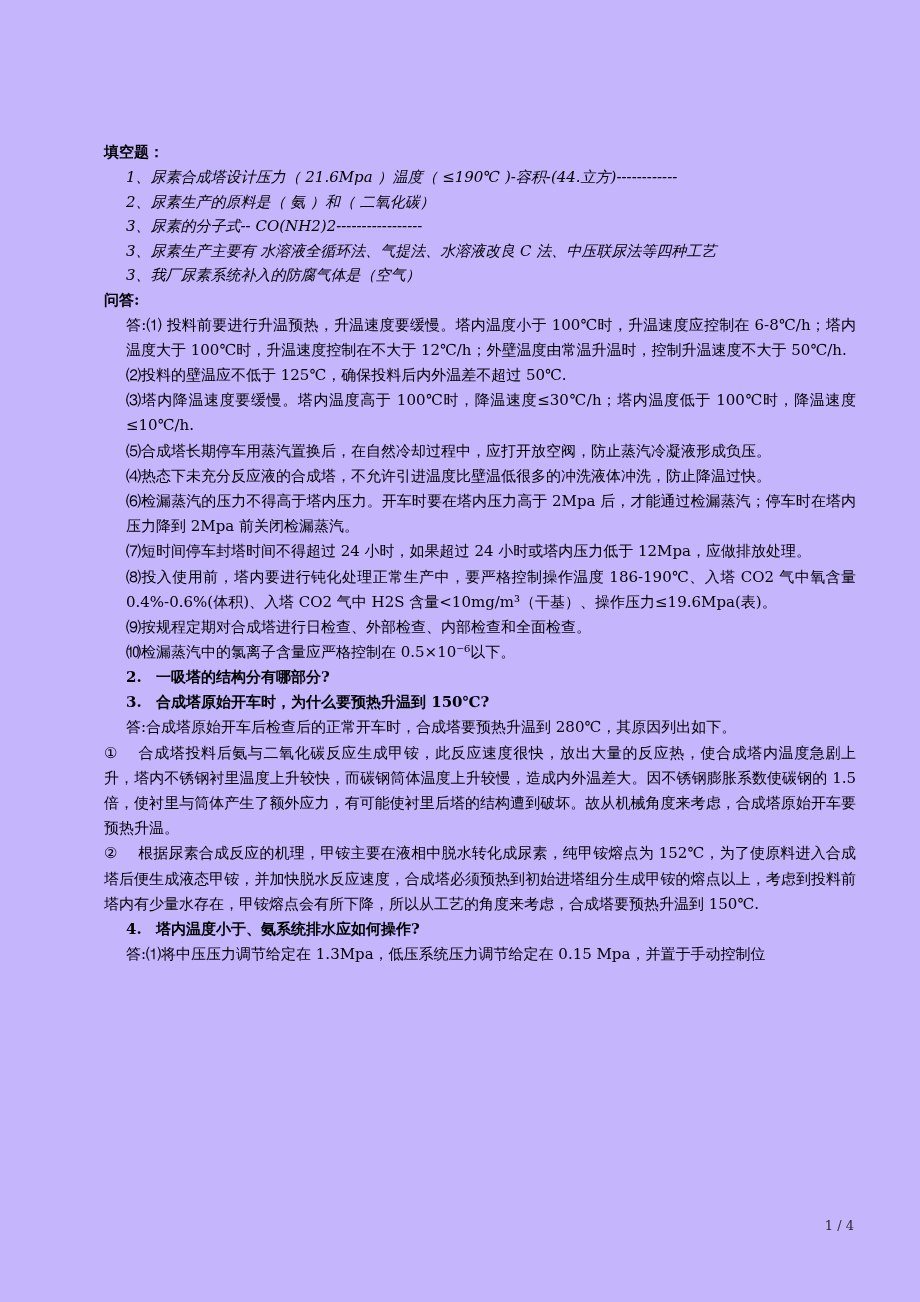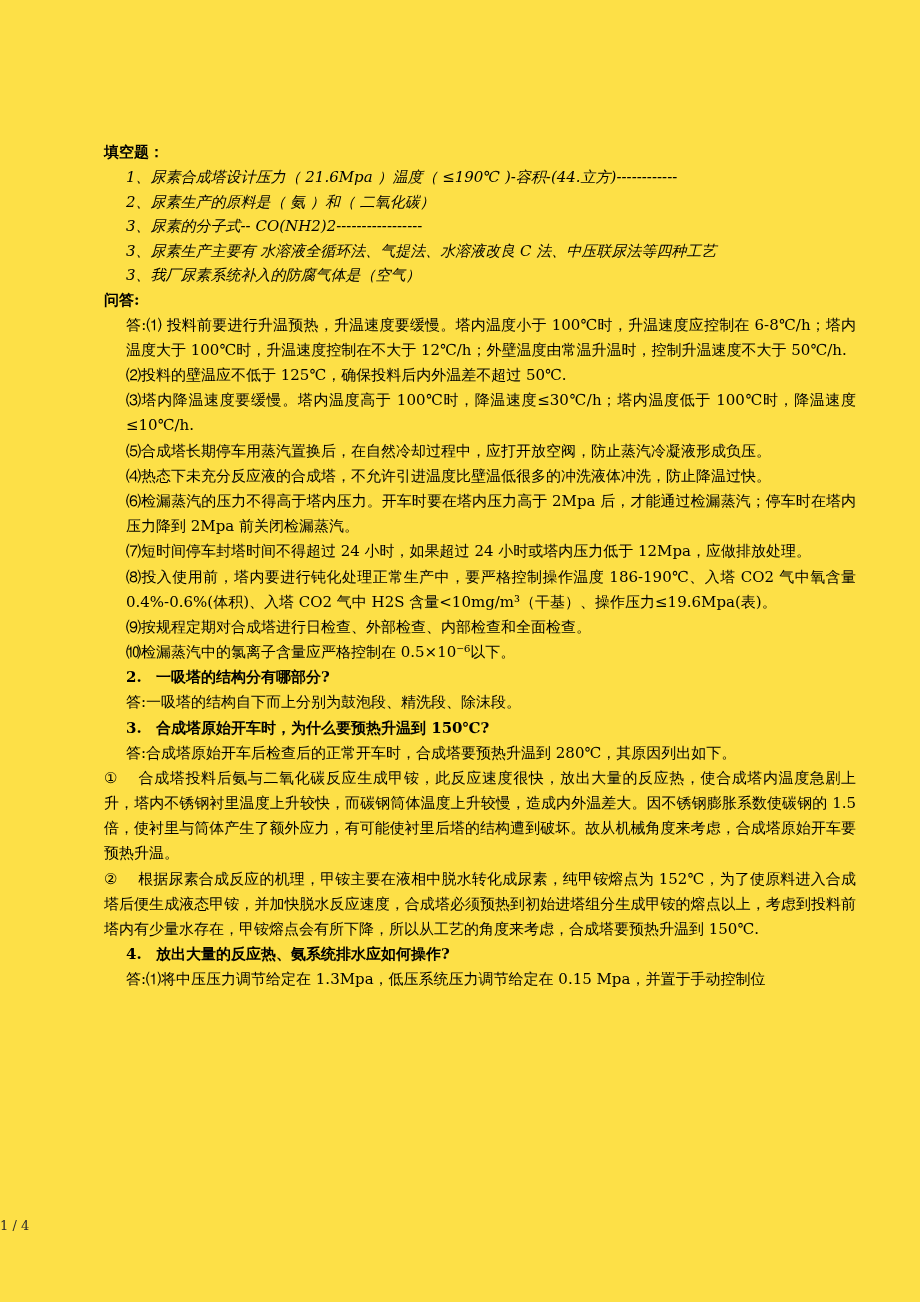--- a/index.html
+++ b/index.html
@@ -13,21 +13,21 @@
     position: relative;
     font-family: "DejaVu Serif", "Liberation Serif", serif;
     color: #000000;
     overflow: hidden;
   }
   .page {
     position: absolute;
     left: 0; top: 0;
     width: 920px;
     height: 1302px;
-    background: #fde047;
+    background: #c4b5fd;
   }
   .content {
     position: absolute;
     left: 104px;
     top: 140px;
     width: 752px;
   }
 
   
   .sec-head {
@@ -75,21 +75,21 @@
   .para-flush .cmark {
     display: inline-block;
     width: 34px;
   }
 
   .footer {
     position: absolute;
     left: 0;
     top: 1218px;
     width: 854px;
-    text-align: left;
+    text-align: right;
     font-size: 13px;
     color: #2b2b2b;
     font-family: "DejaVu Serif", "Liberation Serif", serif;
   }
 </style>
 </head>
 <body>
 
 <div class="page">
   <div class="content">
@@ -110,28 +110,27 @@
     <p class="para">⑶塔内降温速度要缓慢。塔内温度高于 100℃时，降温速度≤30℃/h；塔内温度低于 100℃时，降温速度≤10℃/h.</p>
     <p class="para">⑸合成塔长期停车用蒸汽置换后，在自然冷却过程中，应打开放空阀，防止蒸汽冷凝液形成负压。</p>
     <p class="para">⑷热态下未充分反应液的合成塔，不允许引进温度比壁温低很多的冲洗液体冲洗，防止降温过快。</p>
     <p class="para">⑹检漏蒸汽的压力不得高于塔内压力。开车时要在塔内压力高于 2Mpa 后，才能通过检漏蒸汽；停车时在塔内压力降到 2Mpa 前关闭检漏蒸汽。</p>
     <p class="para">⑺短时间停车封塔时间不得超过 24 小时，如果超过 24 小时或塔内压力低于 12Mpa，应做排放处理。</p>
     <p class="para">⑻投入使用前，塔内要进行钝化处理正常生产中，要严格控制操作温度 186-190℃、入塔 CO2 气中氧含量 0.4%-0.6%(体积)、入塔 CO2 气中 H2S 含量&lt;10mg/m³（干基）、操作压力≤19.6Mpa(表)。</p>
     <p class="para">⑼按规程定期对合成塔进行日检查、外部检查、内部检查和全面检查。</p>
     <p class="para">⑽检漏蒸汽中的氯离子含量应严格控制在 0.5×10⁻⁶以下。</p>
 
     <p class="qa-head"><span class="qnum">2.</span><span>一吸塔的结构分有哪部分?</span></p>
-    <p class="para">答:一吸塔的结构自下而上分别为鼓泡段、精洗段、除沫段。</p>
 
     <p class="qa-head"><span class="qnum">3.</span><span>合成塔原始开车时，为什么要预热升温到 150℃?</span></p>
     <p class="para">答:合成塔原始开车后检查后的正常开车时，合成塔要预热升温到 280℃，其原因列出如下。</p>
 
     <p class="para-flush"><span class="cmark">①</span><span>合成塔投料后氨与二氧化碳反应生成甲铵，此反应速度很快，放出大量的反应热，使合成塔内温度急剧上升，塔内不锈钢衬里温度上升较快，而碳钢筒体温度上升较慢，造成内外温差大。因不锈钢膨胀系数使碳钢的 1.5 倍，使衬里与筒体产生了额外应力，有可能使衬里后塔的结构遭到破坏。故从机械角度来考虑，合成塔原始开车要预热升温。</span></p>
 
     <p class="para-flush"><span class="cmark">②</span><span>根据尿素合成反应的机理，甲铵主要在液相中脱水转化成尿素，纯甲铵熔点为 152℃，为了使原料进入合成塔后便生成液态甲铵，并加快脱水反应速度，合成塔必须预热到初始进塔组分生成甲铵的熔点以上，考虑到投料前塔内有少量水存在，甲铵熔点会有所下降，所以从工艺的角度来考虑，合成塔要预热升温到 150℃.</span></p>
 
-    <p class="qa-head"><span class="qnum">4.</span><span>放出大量的反应热、氨系统排水应如何操作?</span></p>
+    <p class="qa-head"><span class="qnum">4.</span><span>塔内温度小于、氨系统排水应如何操作?</span></p>
     <p class="para">答:⑴将中压压力调节给定在 1.3Mpa，低压系统压力调节给定在 0.15 Mpa，并置于手动控制位</p>
 
   </div>
 
   <div class="footer">1 / 4</div>
 </div>
 
 </body></html>

